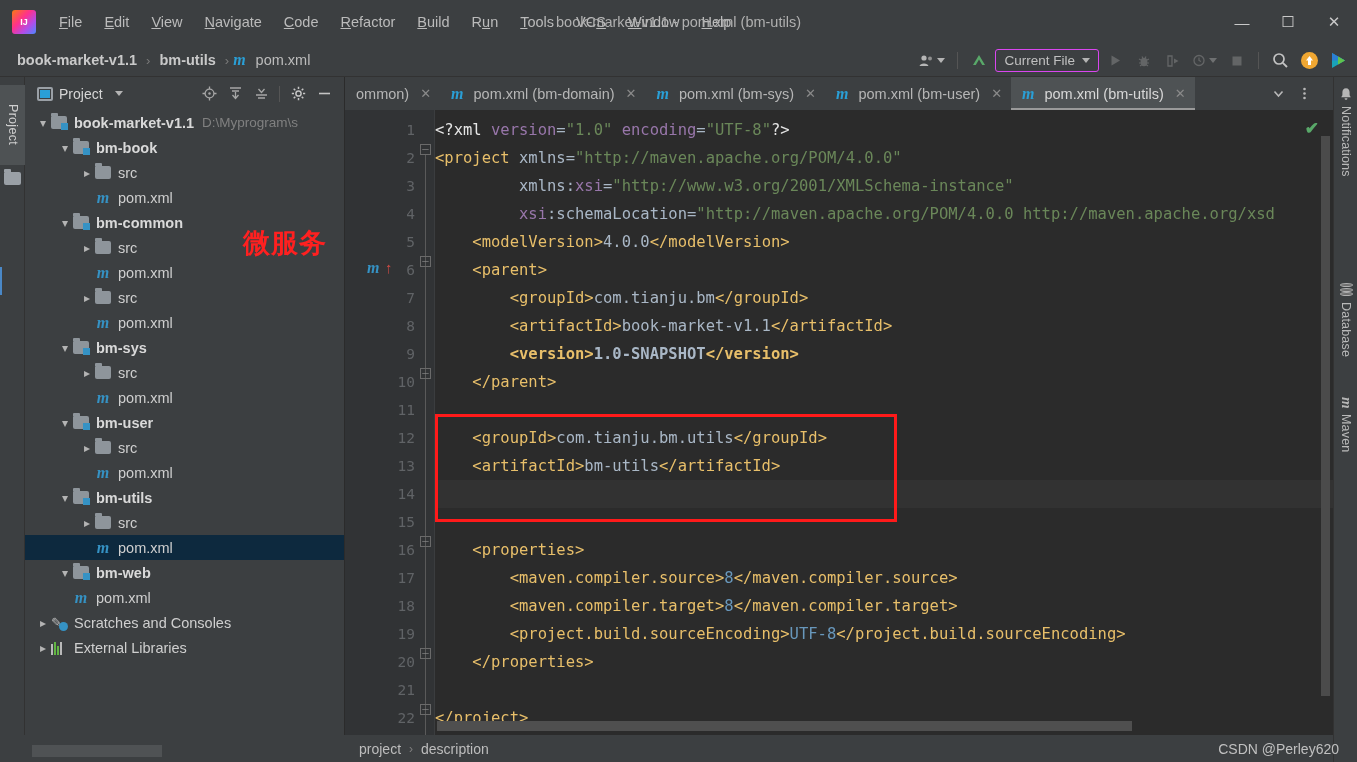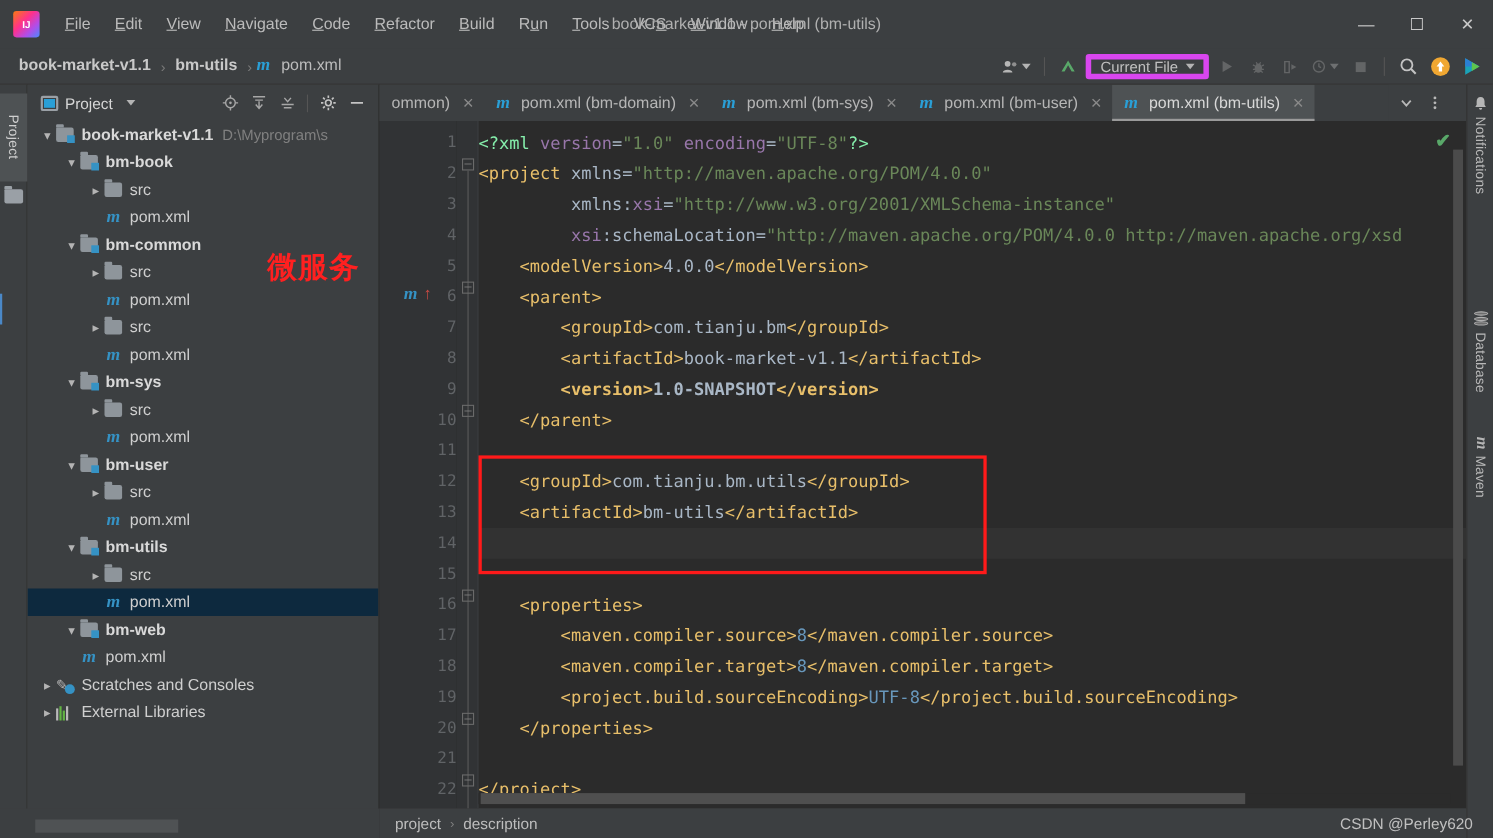--- a/index.html
+++ b/index.html
@@ -62,21 +62,21 @@
     position: absolute; right: 6px; top: 0; height: 33px;
     display: flex; align-items: center; gap: 3px;
   }
   .tb-btn {
     width: 26px; height: 24px; display: flex; align-items: center; justify-content: center;
     color: #9a9a9a; font-size: 13px; position: relative;
   }
   .tb-sep { width: 1px; height: 17px; background: #555; margin: 0 5px; }
   .runconfig {
     display: flex; align-items: center; gap: 7px; height: 23px; padding: 0 8px;
-    border: 5px solid #d946ef; border-radius: 3px; color: #c0c0c0; font-size: 13.5px;
+    border: 1px solid #d946ef; border-radius: 3px; color: #c0c0c0; font-size: 13.5px;
   }
   .caret-down { width: 0; height: 0; border-left: 4px solid transparent; border-right: 4px solid transparent; border-top: 5px solid #b4b4b4; }
   .disabled { opacity: 0.42; }
 
   
   .left-strip {
     position: absolute; left: 0; top: 77px; width: 25px; height: 685px;
     background: #3c3f41; border-right: 1px solid #323232;
   }
   .strip-tab {
@@ -213,21 +213,21 @@
     font-family: "DejaVu Sans Mono", monospace; font-size: 15.5px; color: #a9b7c6;
   }
   .cur-line {
     position: absolute; left: 0; right: 0; height: 28px; background: #323232;
   }
   .tg { color: #e8bf6a; }
   .at { color: #9876aa; }
   .st { color: #6a8759; }
   .tx { color: #a9b7c6; }
   .nm { color: #6897bb; }
-  .pi { color: #86efac; }
+  .pi { color: #e5e5e5; }
 
   .fold-mark {
     position: absolute; left: 5px; width: 11px; height: 11px; border: 1px solid #6a6a6a;
     color: #8a8a8a; font-size: 9px; line-height: 9px; text-align: center;
   }
   .fold-line { position: absolute; left: 10px; width: 1px; background: #5a5a5a; }
   .gutter-m {
     position: absolute; left: 22px; color: #3592c4; font-style: italic; font-weight: bold;
     font-family: "Liberation Serif", serif; font-size: 16px;
   }

